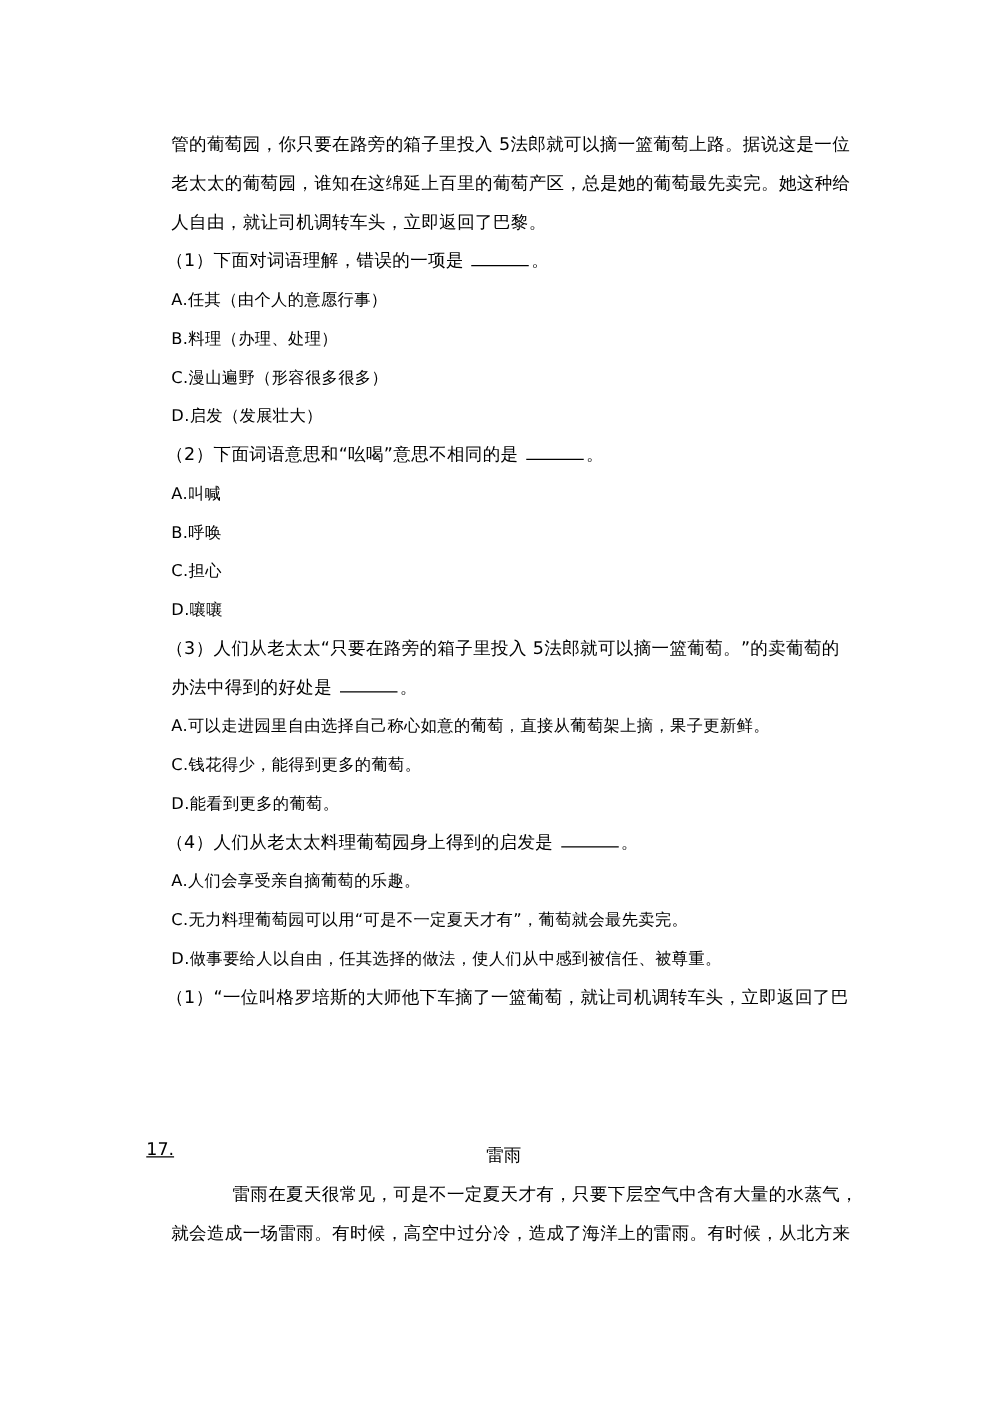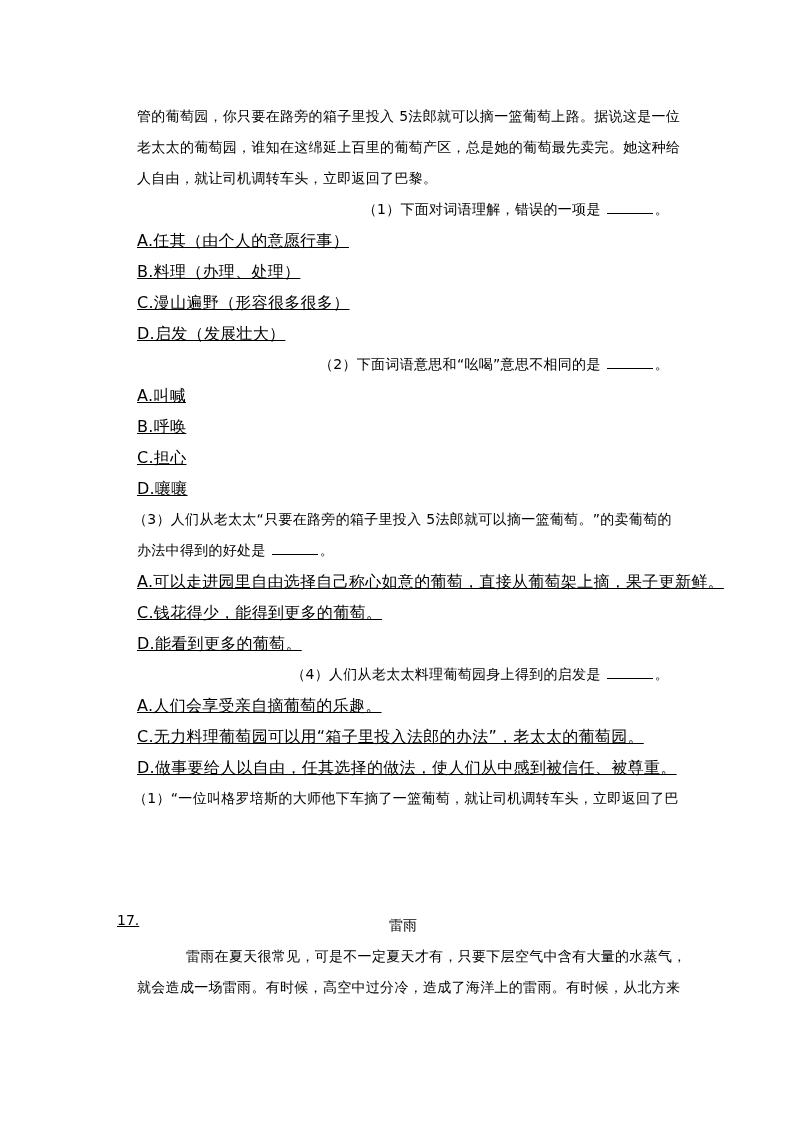--- a/index.html
+++ b/index.html
@@ -1,21 +1,21 @@
 <!DOCTYPE html>
 <html><head>
 <meta charset="utf-8">
 <style>
   html, body { margin:0; padding:0; background:#ffffff; }
   body { width:794px; height:1123px; position:relative; overflow:hidden;
          font-family:"DejaVu Sans", "Liberation Sans", sans-serif; color:#000; }
   .page { position:absolute; left:137px; top:101px; width:532px; }
   .line { font-size:14px; line-height:31px; height:31px; white-space:nowrap; letter-spacing:0.3px; }
-  .q { margin-left:-4px;text-align:right; }
-  .opt { font-size:16px;text-decoration:underline; }
+  .q { margin-left:-4px; }
+  .opt { font-size:13px; }
   .blank { display:inline-block; width:46px; border-bottom:1px solid #000; height:12px; margin:0 2px 0 6px; vertical-align:baseline; }
   .blank.tight { margin-left:0; }
   .num { position:absolute; left:117px; font-size:14px; }
   .title { text-align:center; font-size:14px; line-height:31px; height:31px; margin-top:0; }
   .indent { text-indent:49px; }
 </style>
 </head>
 <body>
 
 <div class="page">
@@ -44,21 +44,21 @@
     <span>办法中得到的好处是</span><span class="blank"></span><span>。</span>
   </div>
   <div class="line opt">A.可以走进园里自由选择自己称心如意的葡萄，直接从葡萄架上摘，果子更新鲜。</div>
   <div class="line opt">C.钱花得少，能得到更多的葡萄。</div>
   <div class="line opt">D.能看到更多的葡萄。</div>
 
   <div class="line q">
     <span>（4）人们从老太太料理葡萄园身上得到的启发是</span><span class="blank"></span><span>。</span>
   </div>
   <div class="line opt">A.人们会享受亲自摘葡萄的乐趣。</div>
-  <div class="line opt">C.无力料理葡萄园可以用“箱子里投入法郎的办法”，老太太的葡萄园。</div>
+  <div class="line opt">C.无力料理葡萄园可以用“可是不一定夏天才有”，葡萄就会最先卖完。</div>
   <div class="line opt">D.做事要给人以自由，任其选择的做法，使人们从中感到被信任、被尊重。</div>
 
   <div class="line q">（1）“一位叫格罗培斯的大师他下车摘了一篮葡萄，就让司机调转车头，立即返回了巴</div>
 </div>
 
 <div class="num" style="top:912px;text-decoration:underline;">17.</div>
 
 <div style="position:absolute; left:137px; top:910px; width:532px;">
   <div class="title">雷雨</div>
   <div class="line indent">雷雨在夏天很常见，可是不一定夏天才有，只要下层空气中含有大量的水蒸气，</div>

